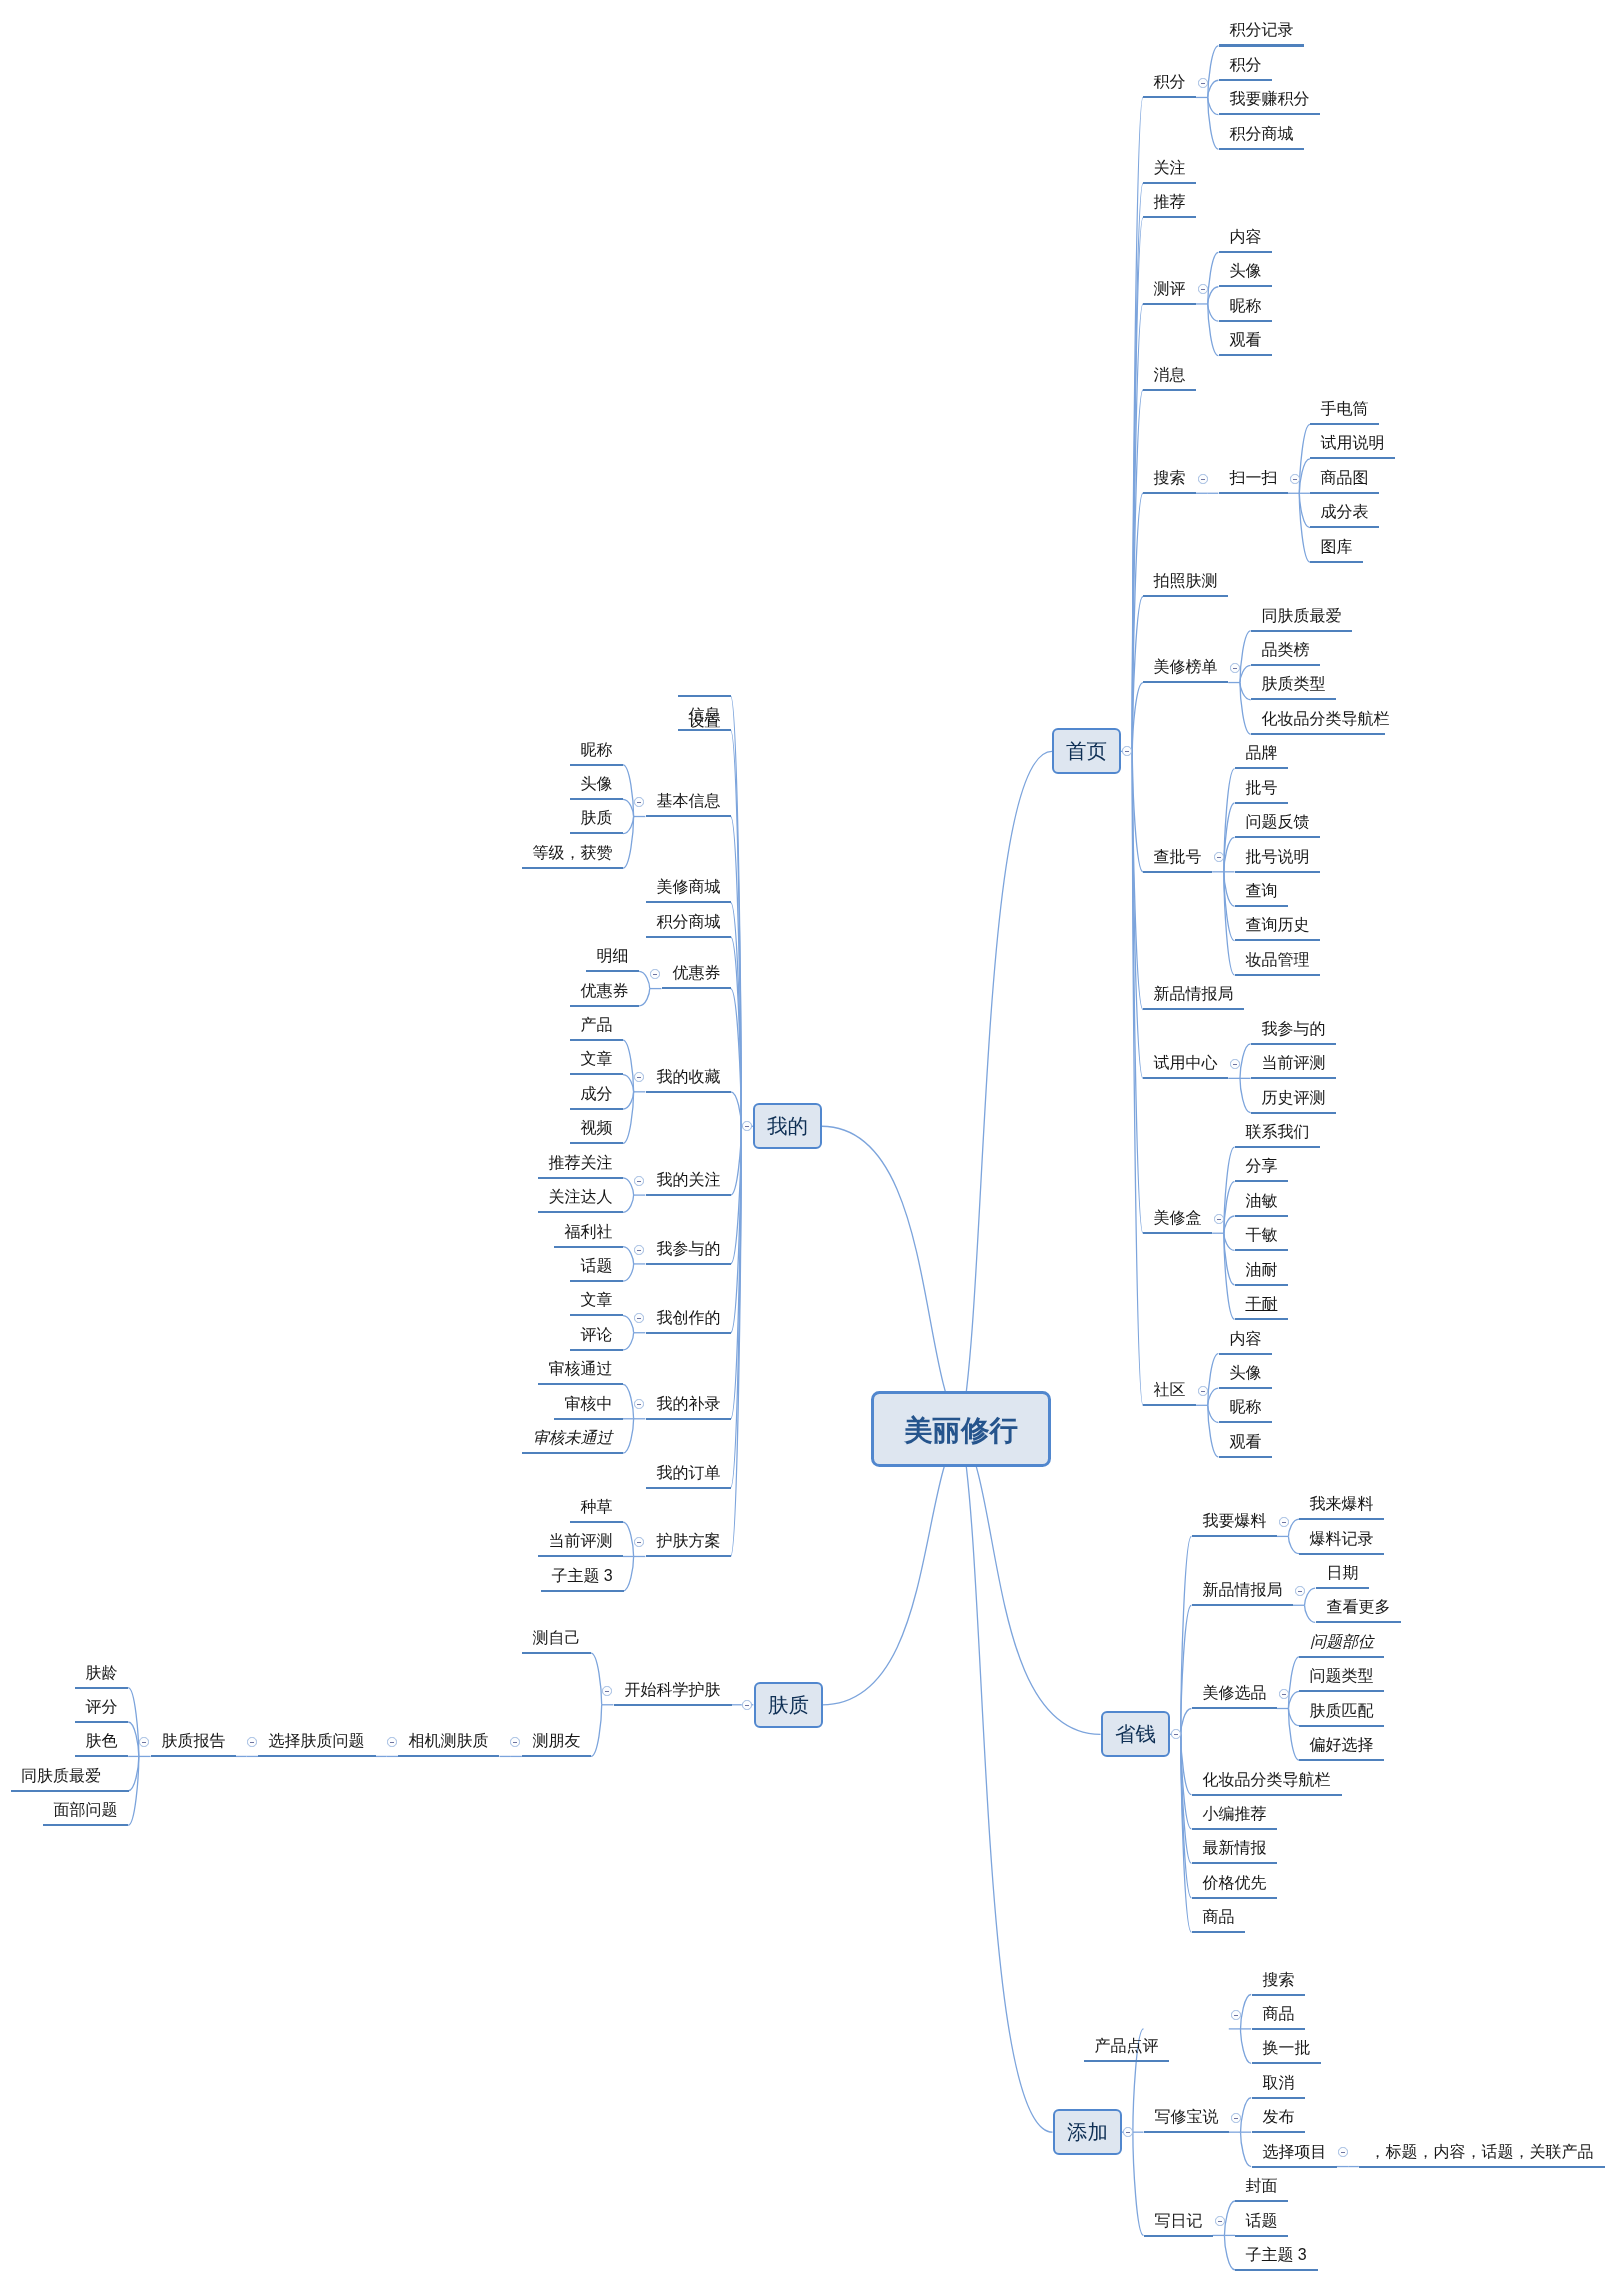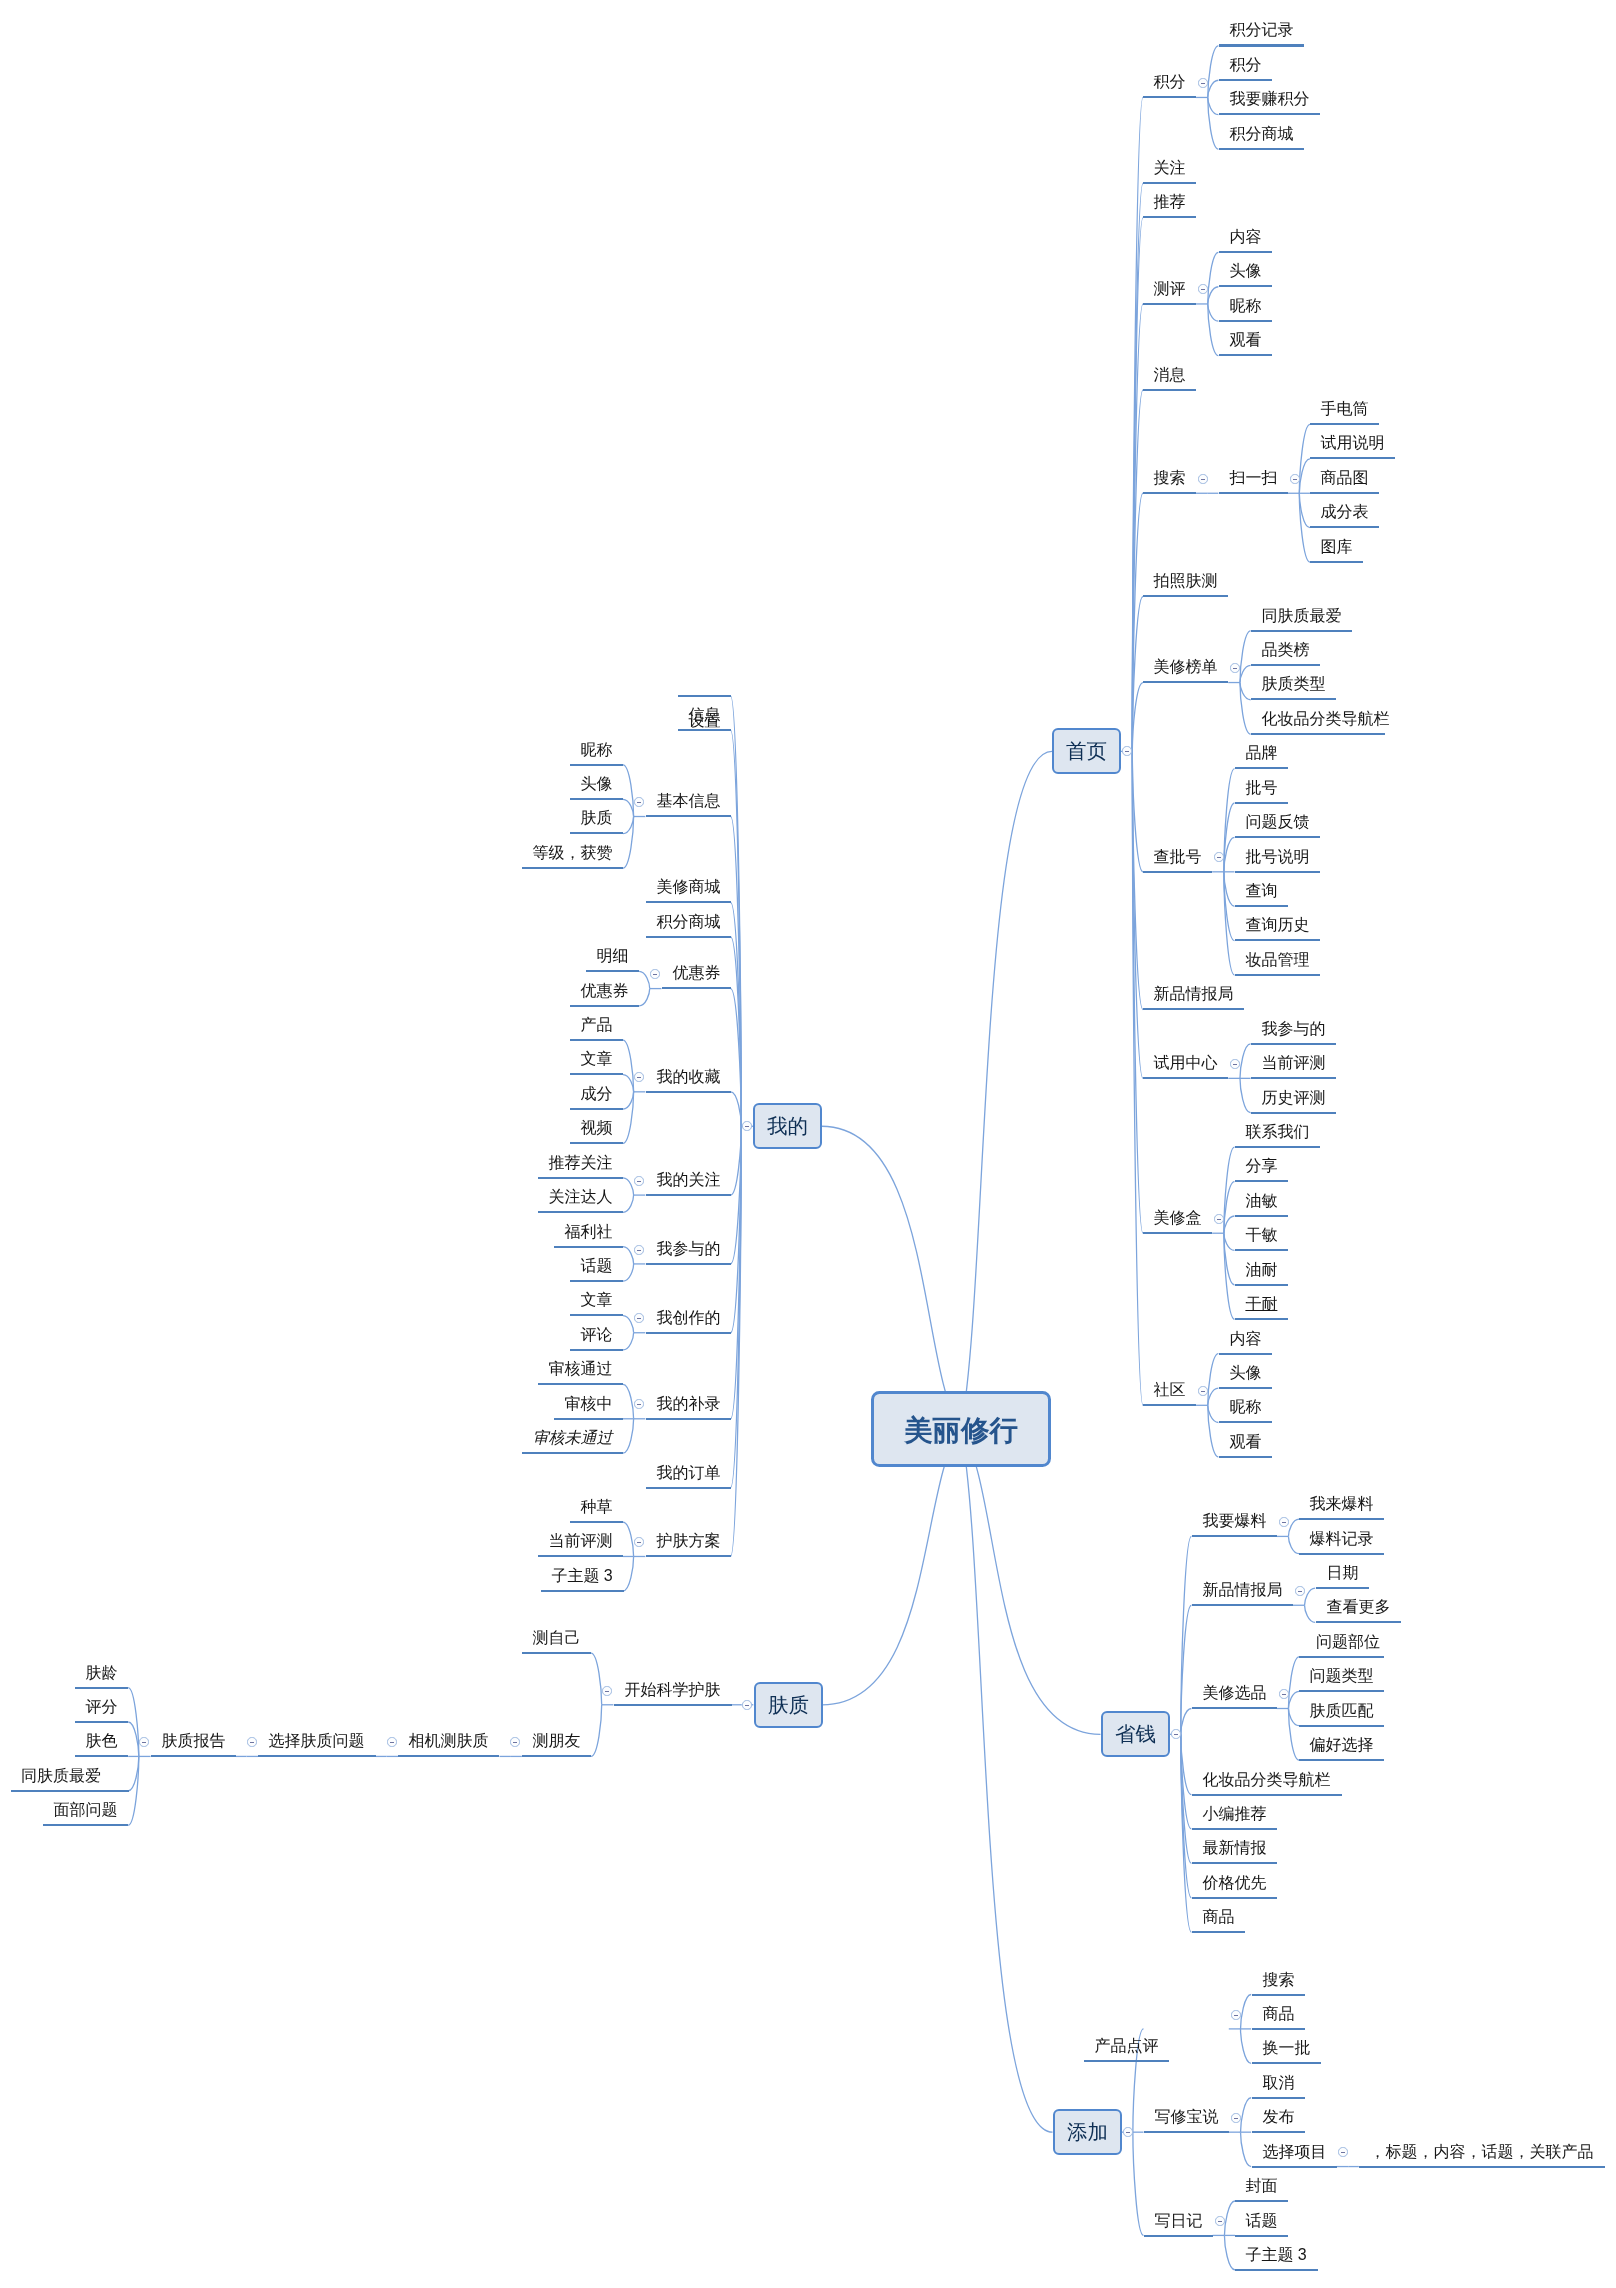--- a/index.html
+++ b/index.html
@@ -447,21 +447,21 @@
       <div class="node" style="left: 1316px; top: 1596px; width: 85px; height: 29px;">
         <span class="lbl" style="left: 10.4px; top: 0px;">查看更多</span>
         <span class="bar" style="left: 0px; top: 24.6px; width: 85px;"></span>
       </div>
       <div class="node" style="left: 1192px; top: 1682px; width: 85px; height: 29px;">
         <span class="lbl" style="left: 10.4px; top: 0px;">美修选品</span>
         <span class="bar" style="left: 0px; top: 24.6px; width: 85px;"></span>
       </div>
       <div class="toggle" style="left: 1284px; top: 1694px;"></div>
       <div class="node" style="left: 1299px; top: 1631px; width: 85px; height: 29px;">
-        <span class="lbl" style="left: 17px; top: 0px;">问题部位</span>
+        <span class="lbl" style="left: 11px; top: 0px; font-style: italic;">问题部位</span>
         <span class="bar" style="left: 0px; top: 24.6px; width: 85px;"></span>
       </div>
       <div class="node" style="left: 1299px; top: 1665px; width: 85px; height: 29px;">
         <span class="lbl" style="left: 10.4px; top: 0px;">问题类型</span>
         <span class="bar" style="left: 0px; top: 24.6px; width: 85px;"></span>
       </div>
       <div class="node" style="left: 1299px; top: 1700px; width: 85px; height: 29px;">
         <span class="lbl" style="left: 10.4px; top: 0px;">肤质匹配</span>
         <span class="bar" style="left: 0px; top: 24.6px; width: 85px;"></span>
       </div>

